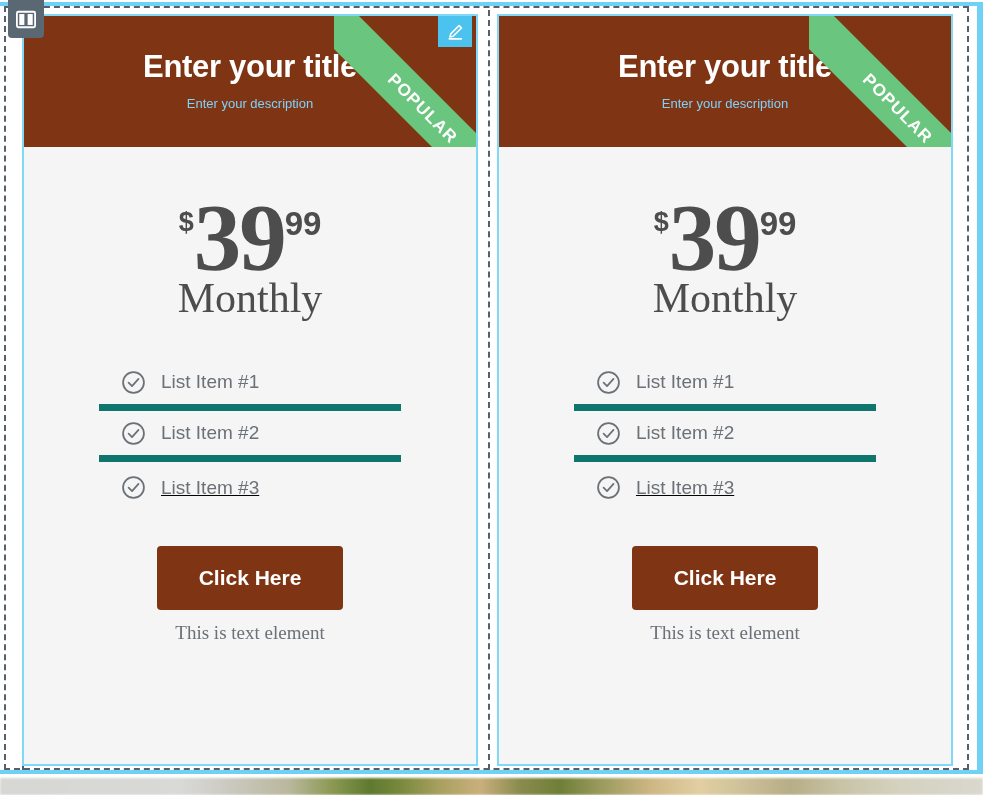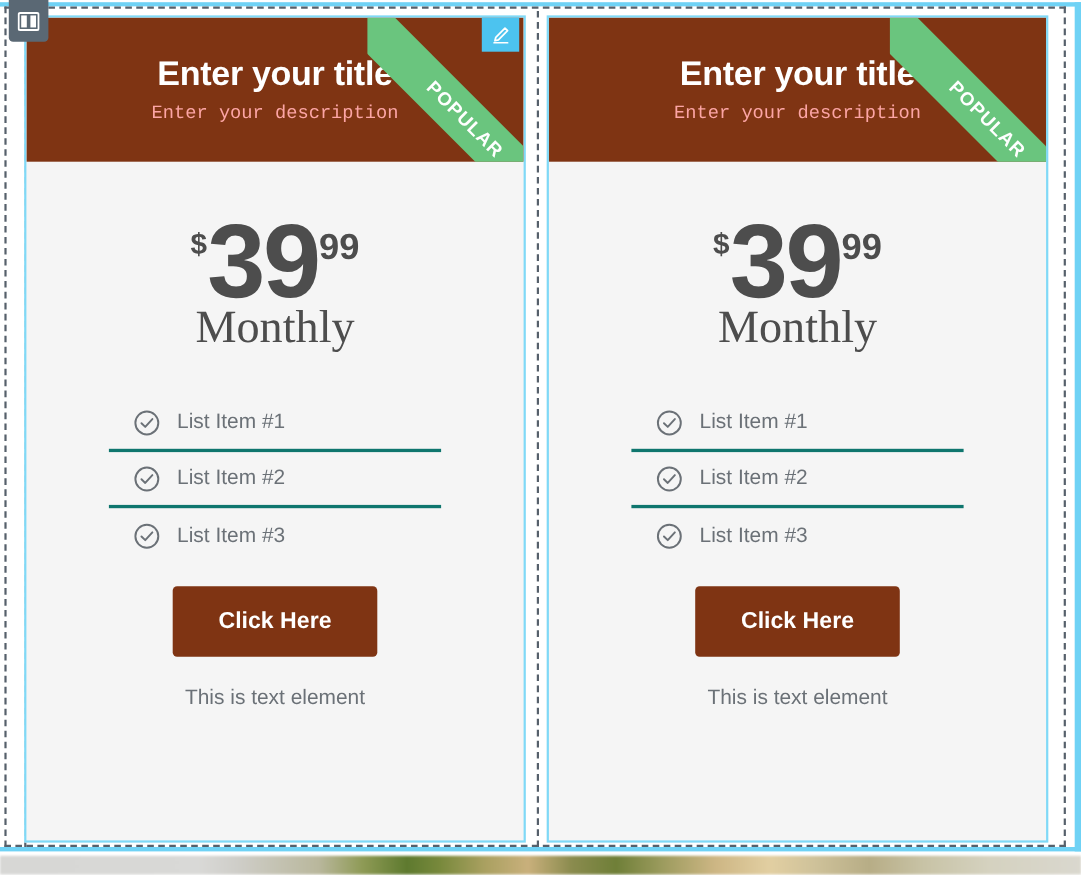--- a/index.html
+++ b/index.html
@@ -115,23 +115,23 @@
 
   .card-title {
     font-family: "Liberation Sans", sans-serif;
     font-size: 31px;
     font-weight: bold;
     color: #ffffff;
     line-height: 38px;
     letter-spacing: -0.3px;
   }
   .card-subtitle {
-    font-family: Liberation Mono, monospace;
-    font-size: 17px;
-    color: #fca5a5;
+    font-family: Liberation Sans, sans-serif;
+    font-size: 13px;
+    color: #7dd3fc;
     line-height: 28px;
     margin-top: 4px;
   }
 
   
   .ribbon-wrap {
     position: absolute;
     right: 0;
     top: 0;
     width: 142px;
@@ -207,21 +207,21 @@
     color: #4d4d4d;
   }
   .price-currency {
     font-family: "Liberation Sans", sans-serif;
     font-size: 27px;
     font-weight: bold;
     line-height: 1;
     margin-top: 14px;
   }
   .price-main {
-    font-family: Liberation Sans, sans-serif;
+    font-family: Liberation Serif, serif;
     font-size: 95px;
     font-weight: bold;
     line-height: 0.92;
     letter-spacing: -2px;
   }
   .price-cents {
     font-family: "Liberation Sans", sans-serif;
     font-size: 33px;
     font-weight: bold;
     line-height: 1;
@@ -240,57 +240,57 @@
     list-style: none;
     margin-top: 42px;
     padding: 0 57px;
   }
   .feature-item {
     display: flex;
     align-items: center;
     justify-content: flex-start;
     height: 51px;
     padding-left: 22px;
-    border-bottom: 3px solid #0f766e;
-  }
-  .feature-item:last-child { border-bottom: none; }
+    border-bottom: 7px solid #0f766e;
+  }
+  .feature-item:last-child { border-bottom: none; text-decoration: underline; }
 
   .check-icon {
     width: 25px;
     height: 25px;
     flex: 0 0 25px;
     margin-right: 15px;
     display: block;
   }
   .feature-label {
     font-family: "Liberation Sans", sans-serif;
     font-size: 19px;
     color: #6b7177;
   }
 
   
-  .cta-wrap { text-align: center; margin-top: 20px; }
+  .cta-wrap { text-align: center; margin-top: 33px; }
   .cta-button {
     display: inline-block;
     background: #7f3413;
     color: #ffffff;
     font-family: "Liberation Sans", sans-serif;
     font-size: 21px;
     font-weight: bold;
     padding: 20px 42px;
     border: none;
     border-radius: 4px;
     cursor: pointer;
     line-height: 24px;
   }
 
   .footer-text {
     text-align: center;
-    margin-top: 27px;
-    font-family: Liberation Sans, sans-serif;
+    margin-top: 12px;
+    font-family: Liberation Serif, serif;
     font-size: 19px;
     color: #6b7177;
   }
 </style>
 </head>
 <body>
 
 <div id="page-canvas">
 
   <div id="section-outer-highlight"></div>

